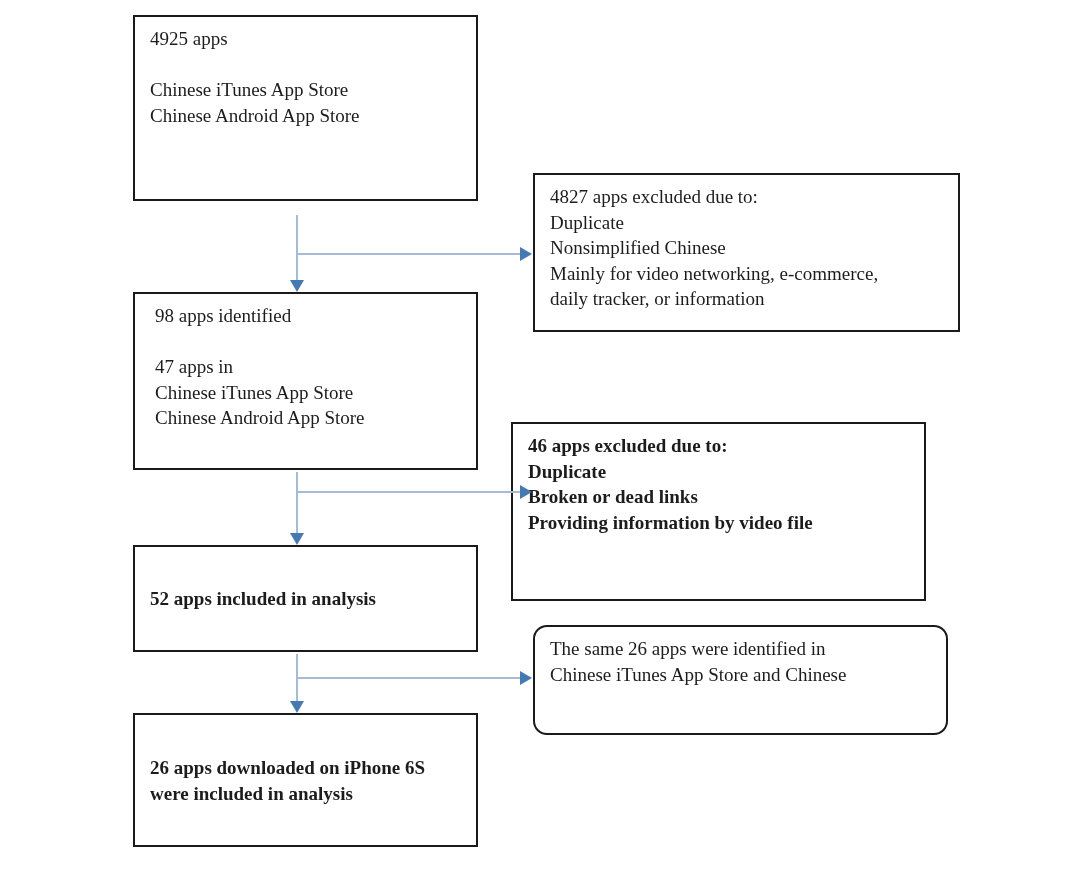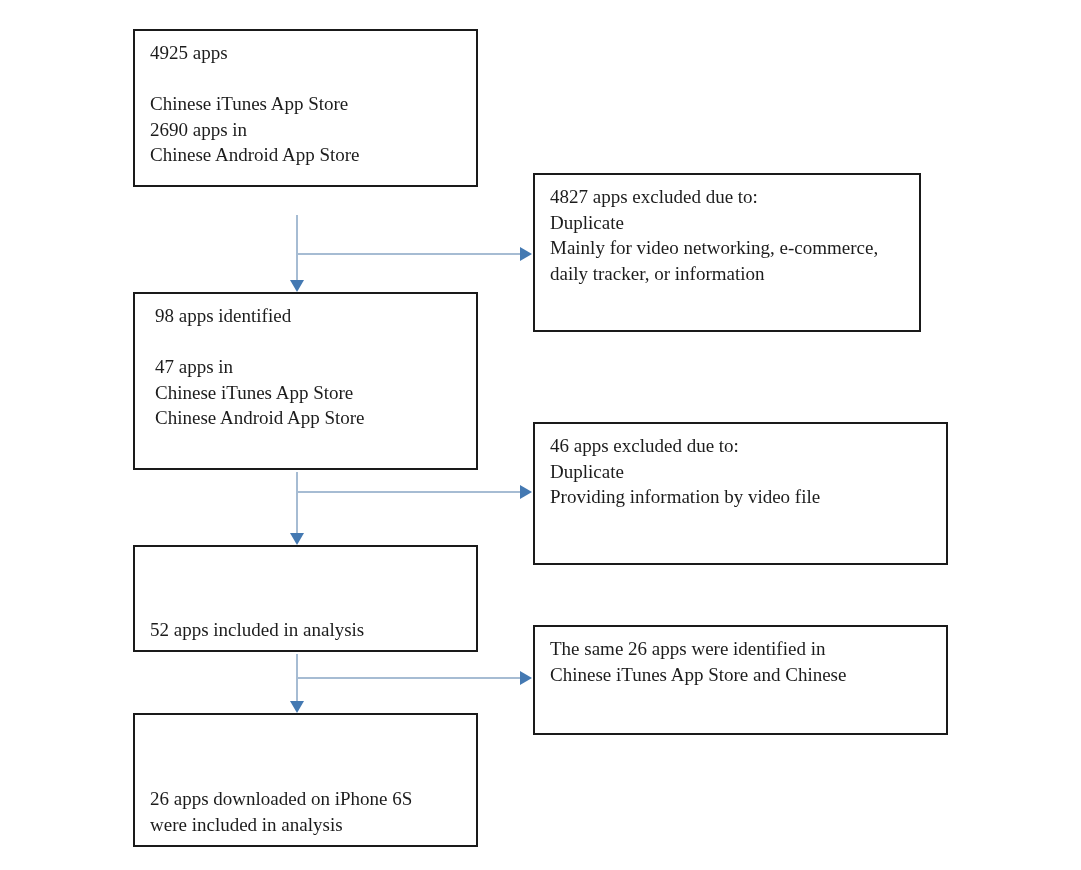--- a/index.html
+++ b/index.html
@@ -14,30 +14,30 @@
   .box {
     position:absolute;
     box-sizing:border-box;
     border:2px solid #1a1a1a;
     background:#ffffff;
     font-size:19px;
     line-height:25.5px;
     padding:9px 14px 8px 15px;
   }
   .box .line { min-height:25.5px; white-space:nowrap; }
-  .vcenter { display:flex; align-items:flex-end; }
+  .vcenter { display:flex; align-items:center;font-weight:bold; }
   
-  .b1 { left:133px; top:29px;  width:345px; height:158px; }
+  .b1 { left:133px; top:15px;  width:345px; height:186px; }
   .b2 { left:133px; top:292px; width:345px; height:178px;padding-left:20px; }
   .b3 { left:133px; top:545px; width:345px; height:107px; }
   .b4 { left:133px; top:713px; width:345px; height:134px; }
   
-  .r1 { left:533px; top:173px; width:388px; height:159px; }
-  .r2 { left:533px; top:422px; width:415px; height:143px; }
-  .r3 { left:533px; top:625px; width:415px; height:110px; }
+  .r1 { left:533px; top:173px; width:427px; height:159px; }
+  .r2 { left:511px; top:422px; width:415px; height:179px;font-weight:bold; }
+  .r3 { left:533px; top:625px; width:415px; height:110px;border-radius:14px; }
   
   .vline {
     position:absolute; left:296px; width:2px;
     background:#a6bcd3;
   }
   .v1 { top:215px; height:66px; }
   .v2 { top:472px; height:62px; }
   .v3 { top:654px; height:48px; }
   .hline {
     position:absolute; left:297px; width:224px; height:2px;
@@ -67,21 +67,20 @@
 </style>
 </head>
 <body>
 
 <div class="canvas">
 
   <div class="box b1">
     <div class="line">4925 apps</div>
     <div class="line"></div>
     <div class="line">Chinese iTunes App Store</div>
-    <div class="line">2690 apps in</div>
     <div class="line">Chinese Android App Store</div>
   </div>
 
   <div class="box b2">
     <div class="line">98 apps identified</div>
     <div class="line"></div>
     <div class="line">47 apps in</div>
     <div class="line">Chinese iTunes App Store</div>
     <div class="line">Chinese Android App Store</div>
   </div>
@@ -93,27 +92,29 @@
   <div class="box b4 vcenter">
     <div>
       <div class="line">26 apps downloaded on iPhone 6S</div>
       <div class="line">were included in analysis</div>
     </div>
   </div>
 
   <div class="box r1">
     <div class="line">4827 apps excluded due to:</div>
     <div class="line">Duplicate</div>
+    <div class="line">Nonsimplified Chinese</div>
     <div class="line">Mainly for video networking, e-commerce,</div>
     <div class="line">daily tracker, or information</div>
   </div>
 
   <div class="box r2">
     <div class="line">46 apps excluded due to:</div>
     <div class="line">Duplicate</div>
+    <div class="line">Broken or dead links</div>
     <div class="line">Providing information by video file</div>
   </div>
 
   <div class="box r3">
     <div class="line">The same 26 apps were identified in</div>
     <div class="line">Chinese iTunes App Store and Chinese</div>
   </div>
 
   <div class="vline v1"></div>
   <div class="head-down hd1"></div>

